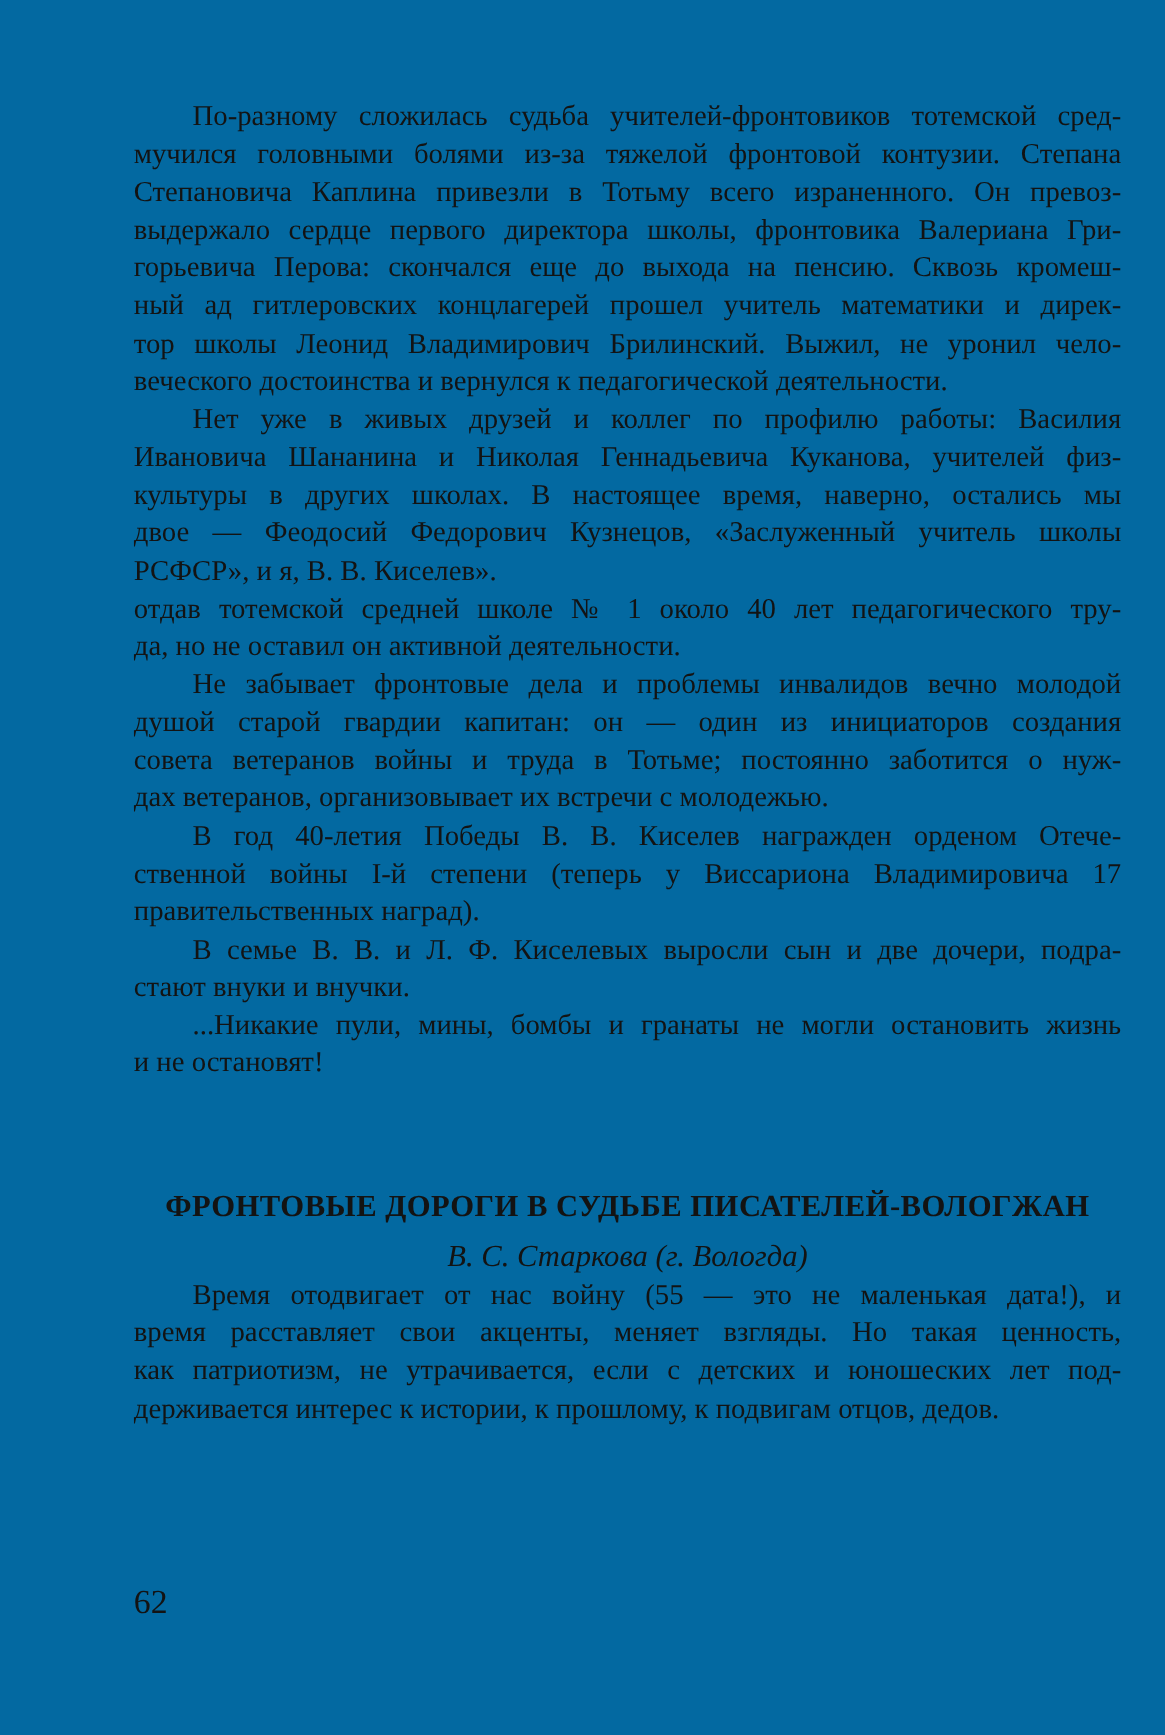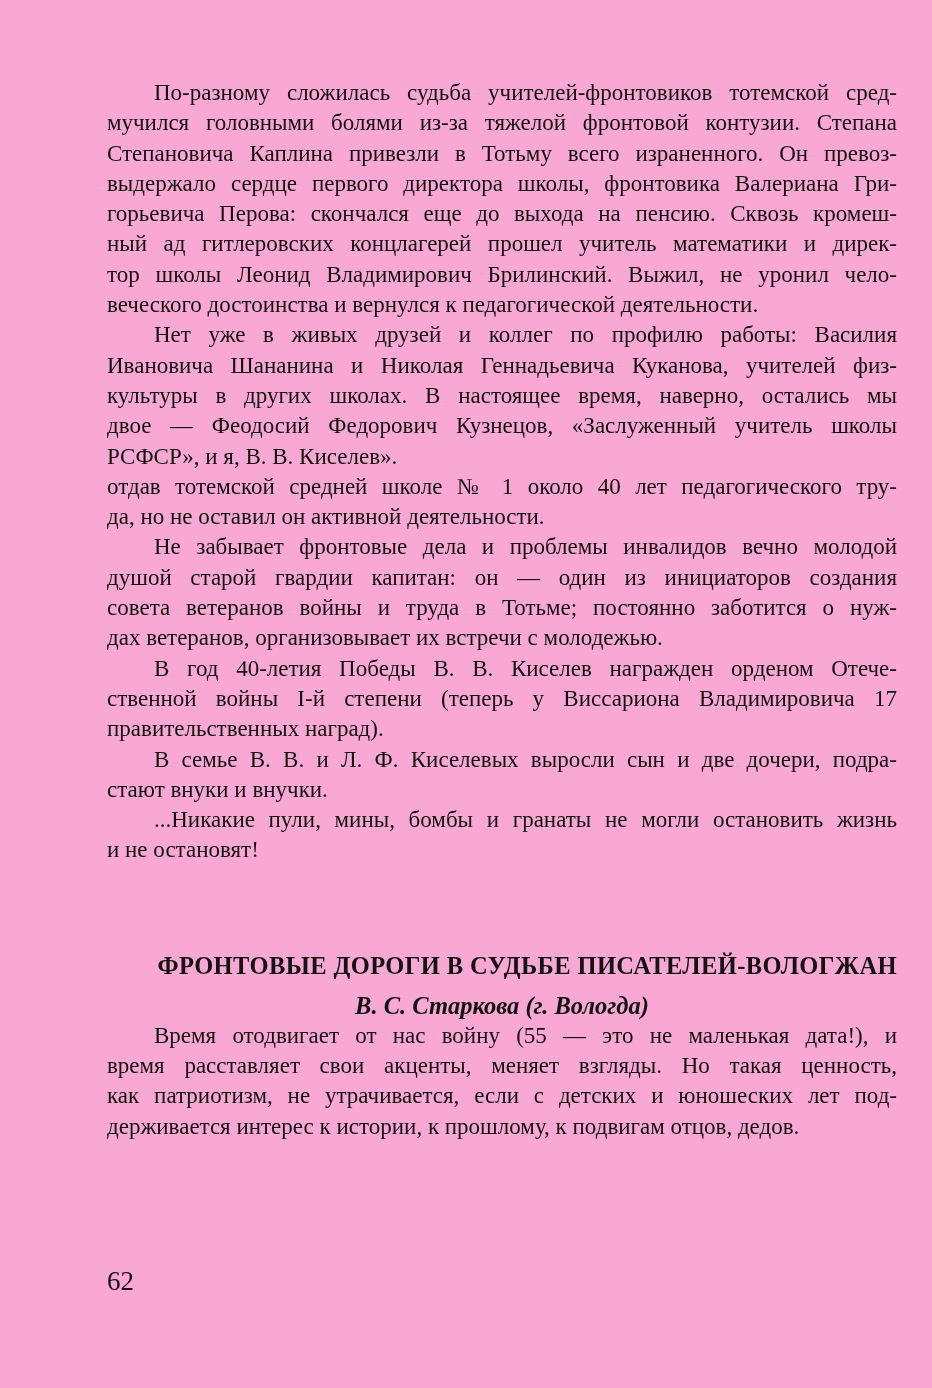--- a/index.html
+++ b/index.html
@@ -4,21 +4,21 @@
 <style>
   html, body {
     margin: 0;
     padding: 0;
     background: #e8e8e8;
   }
   .page {
     position: relative;
     width: 932px;
     height: 1388px;
-    background: #f9a8d4;
+    background: #0369a1;
     overflow: hidden;
     font-family: "Liberation Serif", "DejaVu Serif", serif;
     color: #131313;
   }
   .text-column {
     position: absolute;
     left: 107px;
     top: 78px;
     width: 790px;
     font-size: 23px;
@@ -33,31 +33,31 @@
   }
   .line.last {
     text-align: right;
     text-align-last: left;
   }
   .line.indent { text-indent: 47px; }
   .section-title {
     margin-top: 85px;
     height: 30px;
     line-height: 30px;
-    text-align: right;
+    text-align: center;
     font-weight: bold;
     font-size: 24.5px;
     letter-spacing: 0.4px;
   }
   .section-byline {
     margin-top: 10px;
     height: 30px;
     line-height: 30px;
     text-align: center;
-    font-weight: bold;
+    font-weight: normal;
     font-style: italic;
     font-size: 24.5px;
   }
   .page-number {
     position: absolute;
     left: 107px;
     top: 1266px;
     font-size: 27px;
     line-height: 30px;
   }

